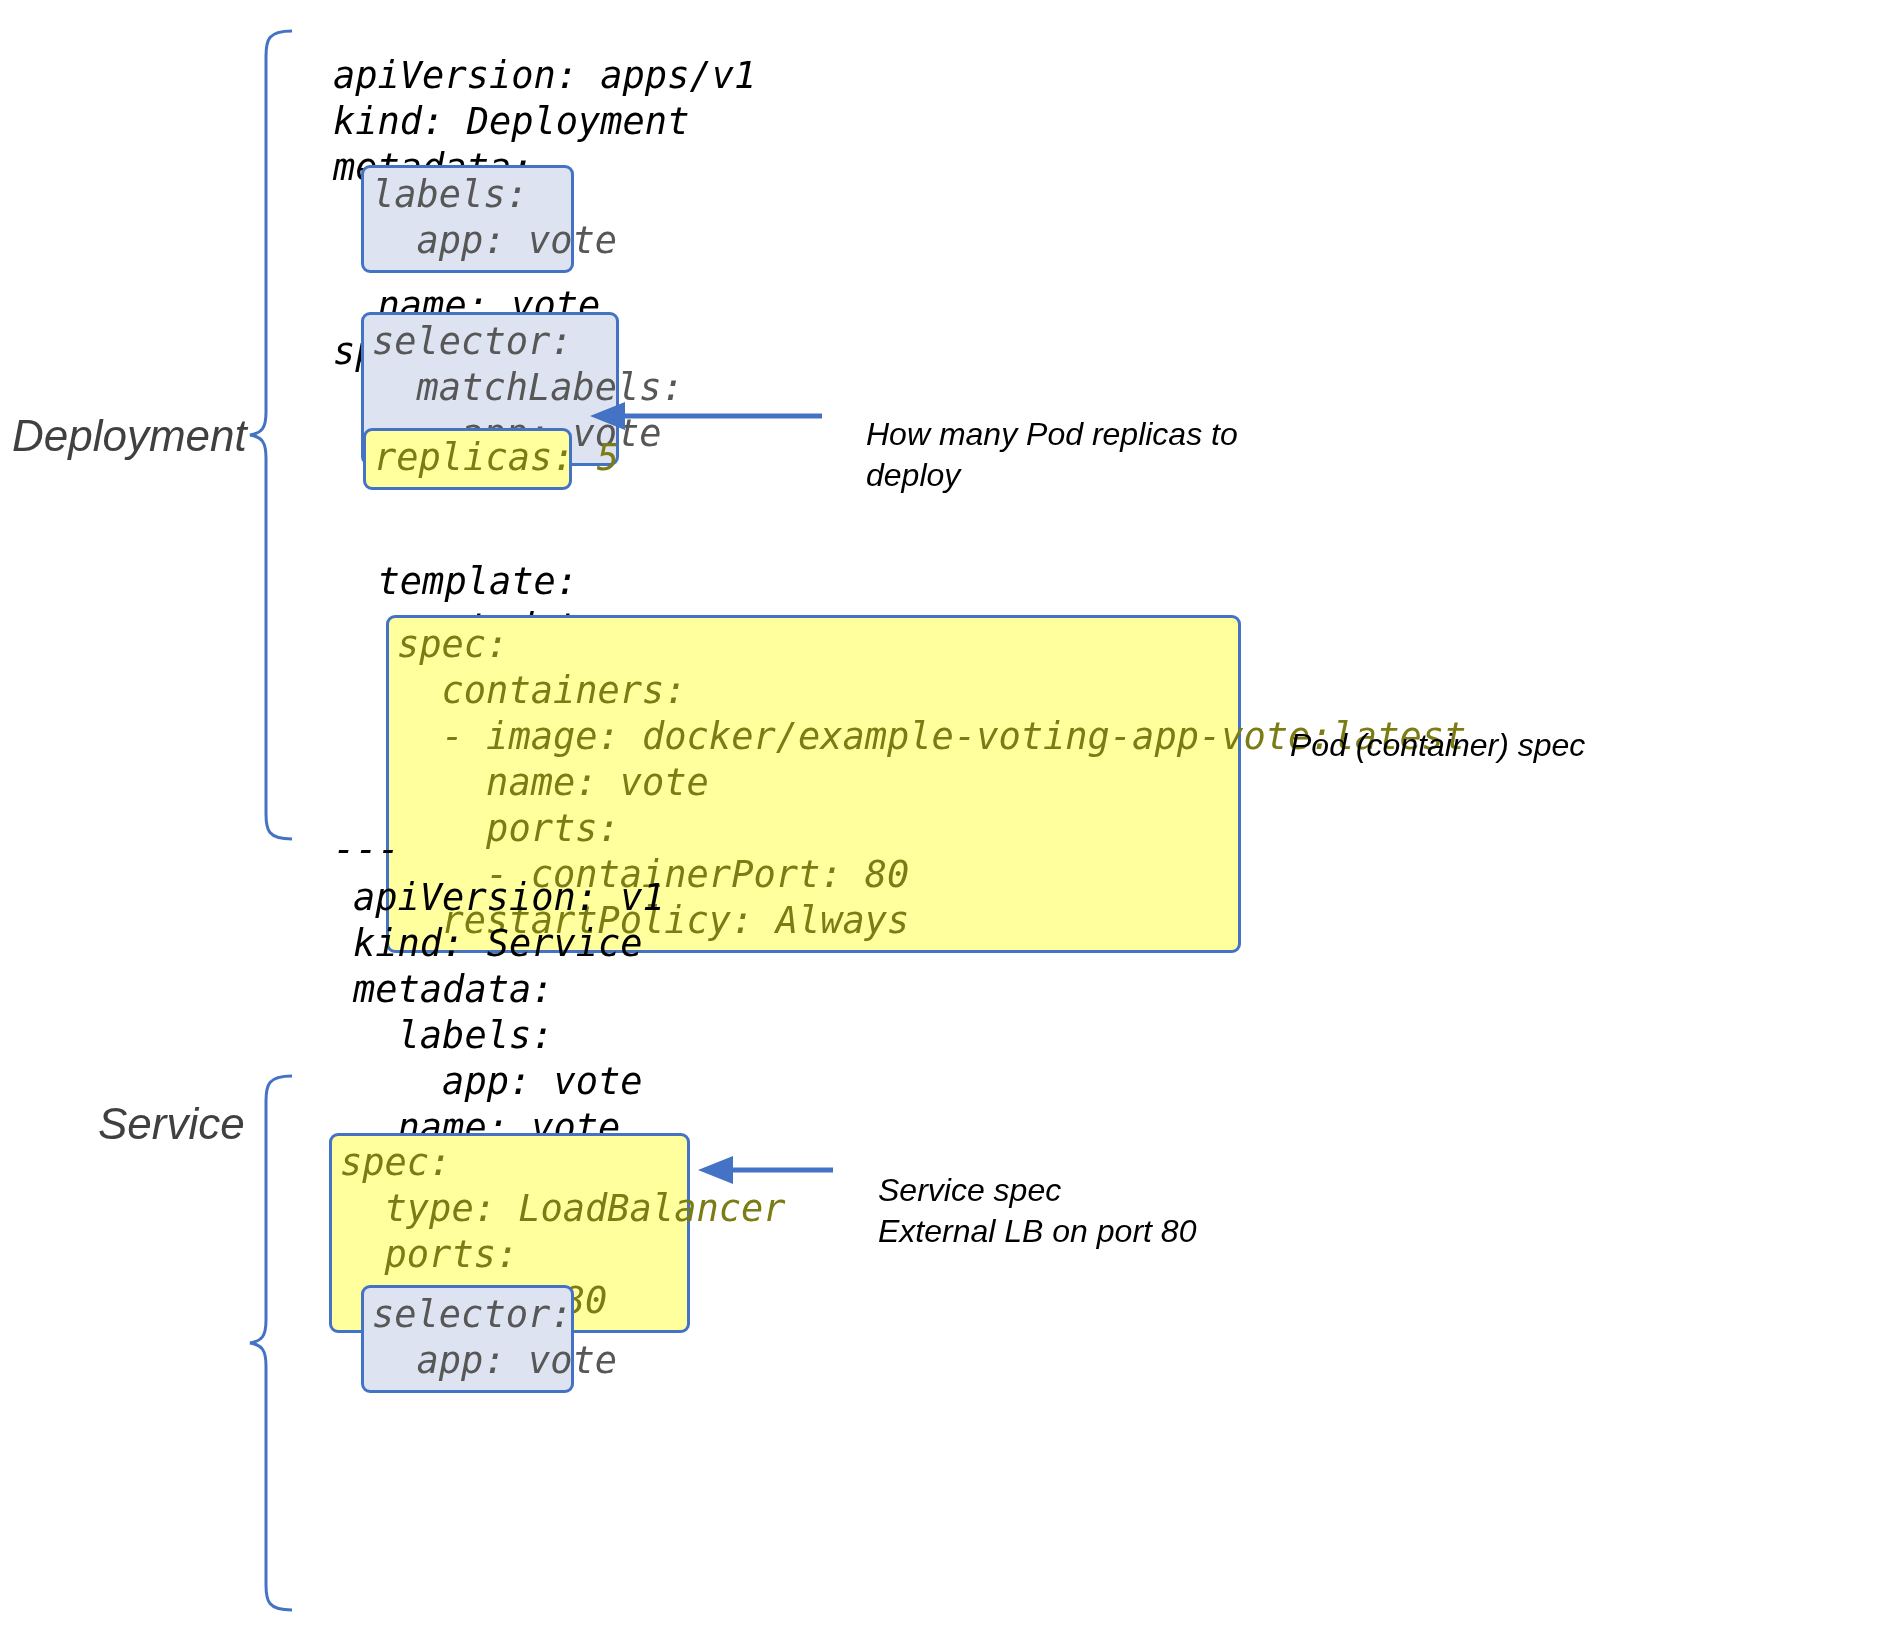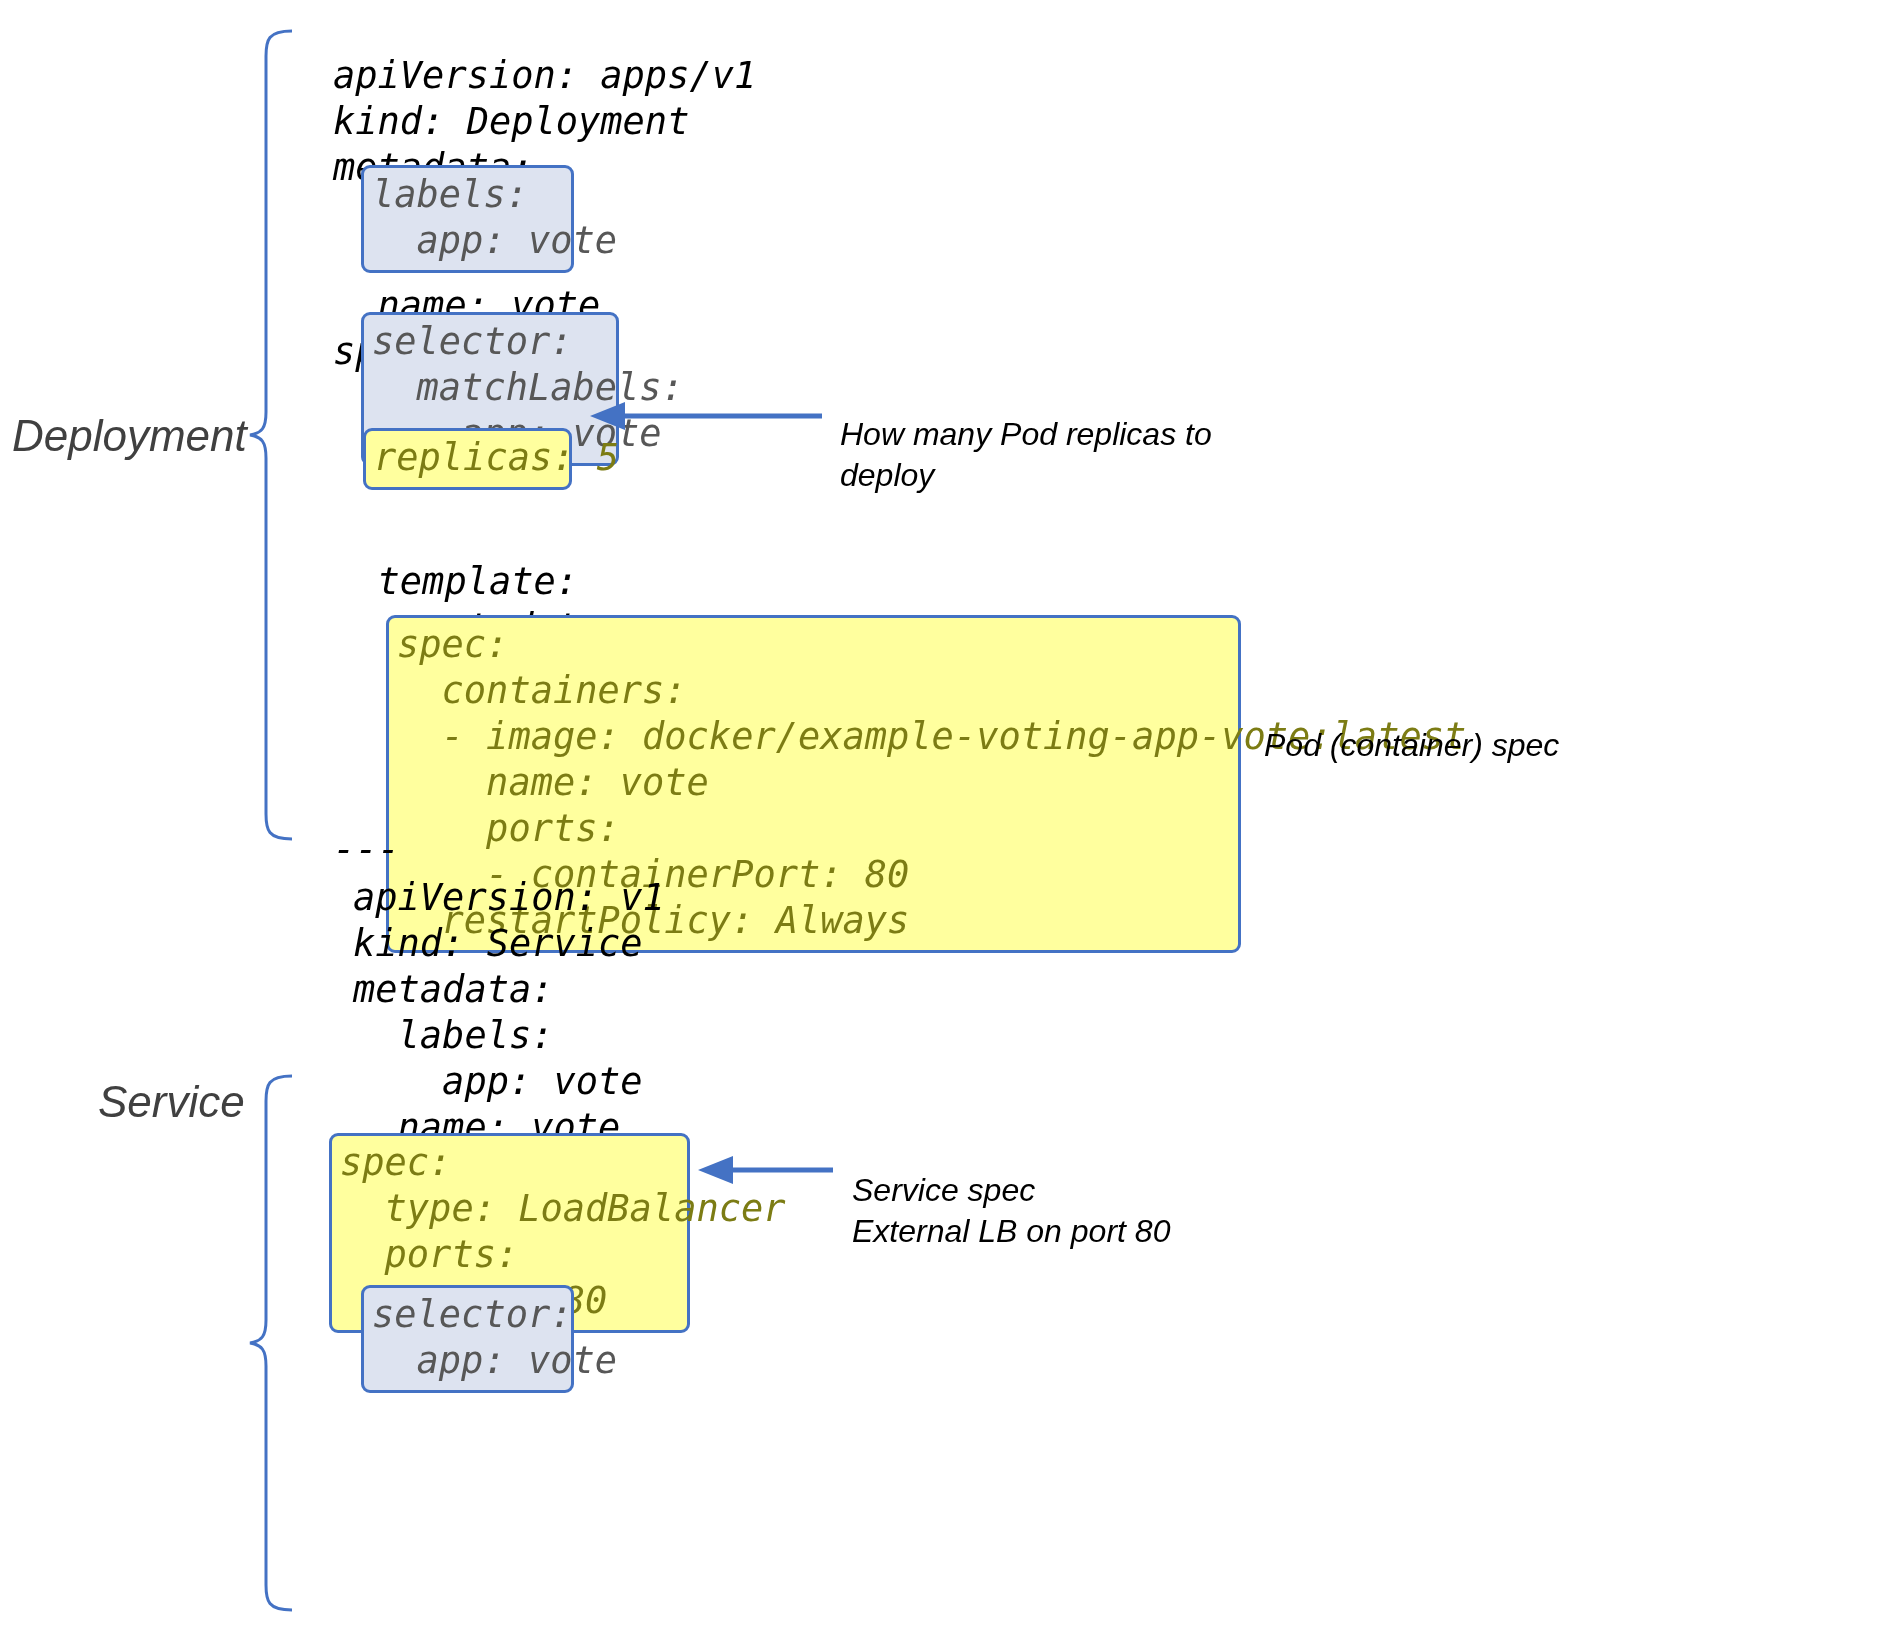--- a/index.html
+++ b/index.html
@@ -47,35 +47,36 @@
   #box-svc-selector   { left:361px; top:1248px; width:213px; }
 
   
   .annot {
     position:absolute;
     font-family:"Liberation Sans", sans-serif;
     font-size:32px;
     line-height:41px;
     color:#000000;
     white-space:pre;
+    margin-left:26px;
   }
   #annot-replicas { left:840px;  top:382px; }
   #annot-podspec  { left:1264px; top:693px; }
   #annot-service  { left:852px;  top:1138px; }
 
   
   .group-label {
     position:absolute;
     font-family:"Liberation Sans", sans-serif;
     font-size:44px;
     color:#404040;
     white-space:nowrap;
   }
   #label-deployment { left:12px;  top:411px; }
-  #label-service    { left:98px;  top:1077px; }
+  #label-service    { left:98px;  top:1099px; }
 
   
   #overlay { position:absolute; left:0; top:0; width:1894px; height:1626px; pointer-events:none; }
 </style>
 </head>
 <body>
 
 <div class="stage">
 
   <pre class="yaml" id="yaml-deploy">apiVersion: apps/v1

